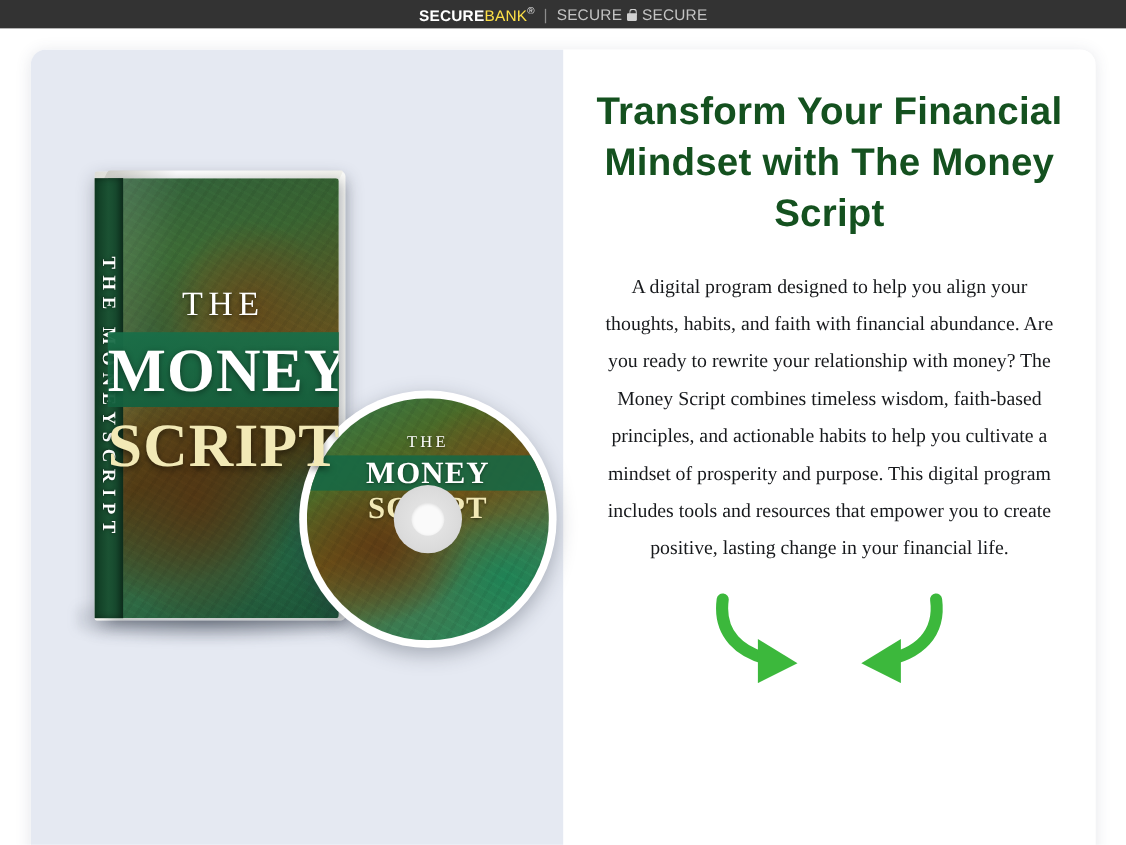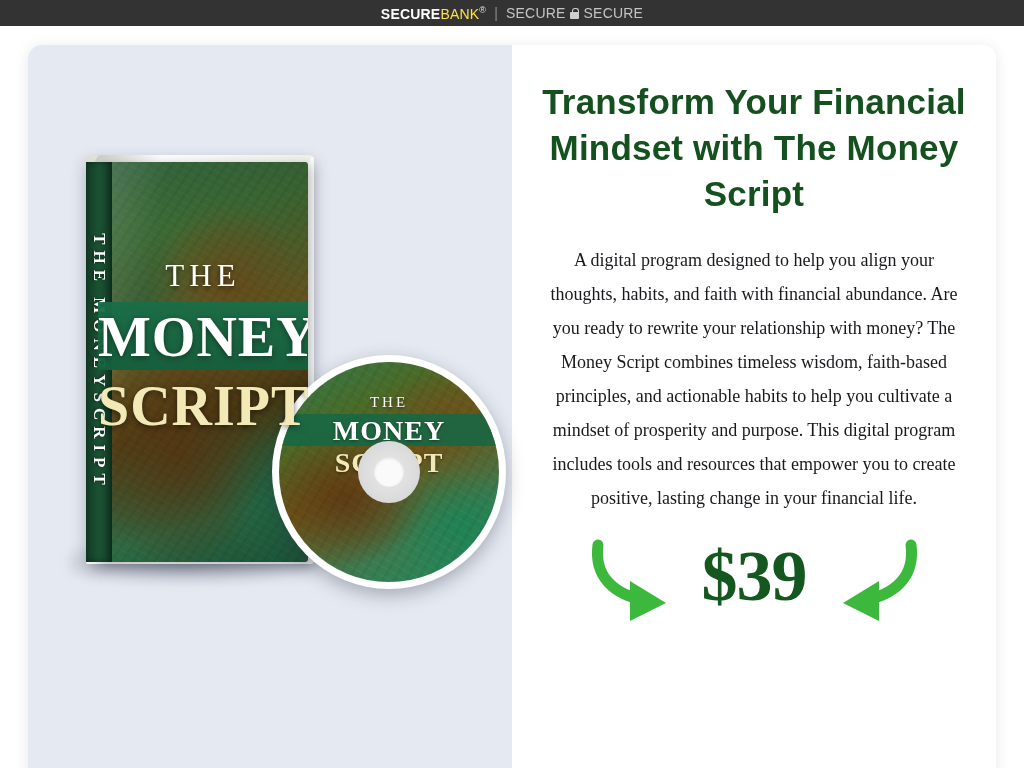--- a/index.html
+++ b/index.html
@@ -400,21 +400,20 @@
       <div class="price-block">
         <div class="price-row">
 
           <span class="arrow-left">
             <svg class="arrow-svg" width="98" height="84" viewBox="0 0 98 84" aria-hidden="true">
               <path d="M12 8 C 8 38, 26 58, 62 64" stroke="#3cb83c" stroke-width="11" fill="none" stroke-linecap="round"></path>
               <path d="M44 44 L 80 66 L 44 84 Z" fill="#3cb83c"></path>
             </svg>
           </span>
 
-          <span class="price-amount">$39</span>
 
           <span class="arrow-right">
             <svg class="arrow-svg" width="98" height="84" viewBox="0 0 98 84" aria-hidden="true">
               <path d="M86 8 C 90 38, 72 58, 36 64" stroke="#3cb83c" stroke-width="11" fill="none" stroke-linecap="round"></path>
               <path d="M54 44 L 18 66 L 54 84 Z" fill="#3cb83c"></path>
             </svg>
           </span>
 
         </div>
       </div>

